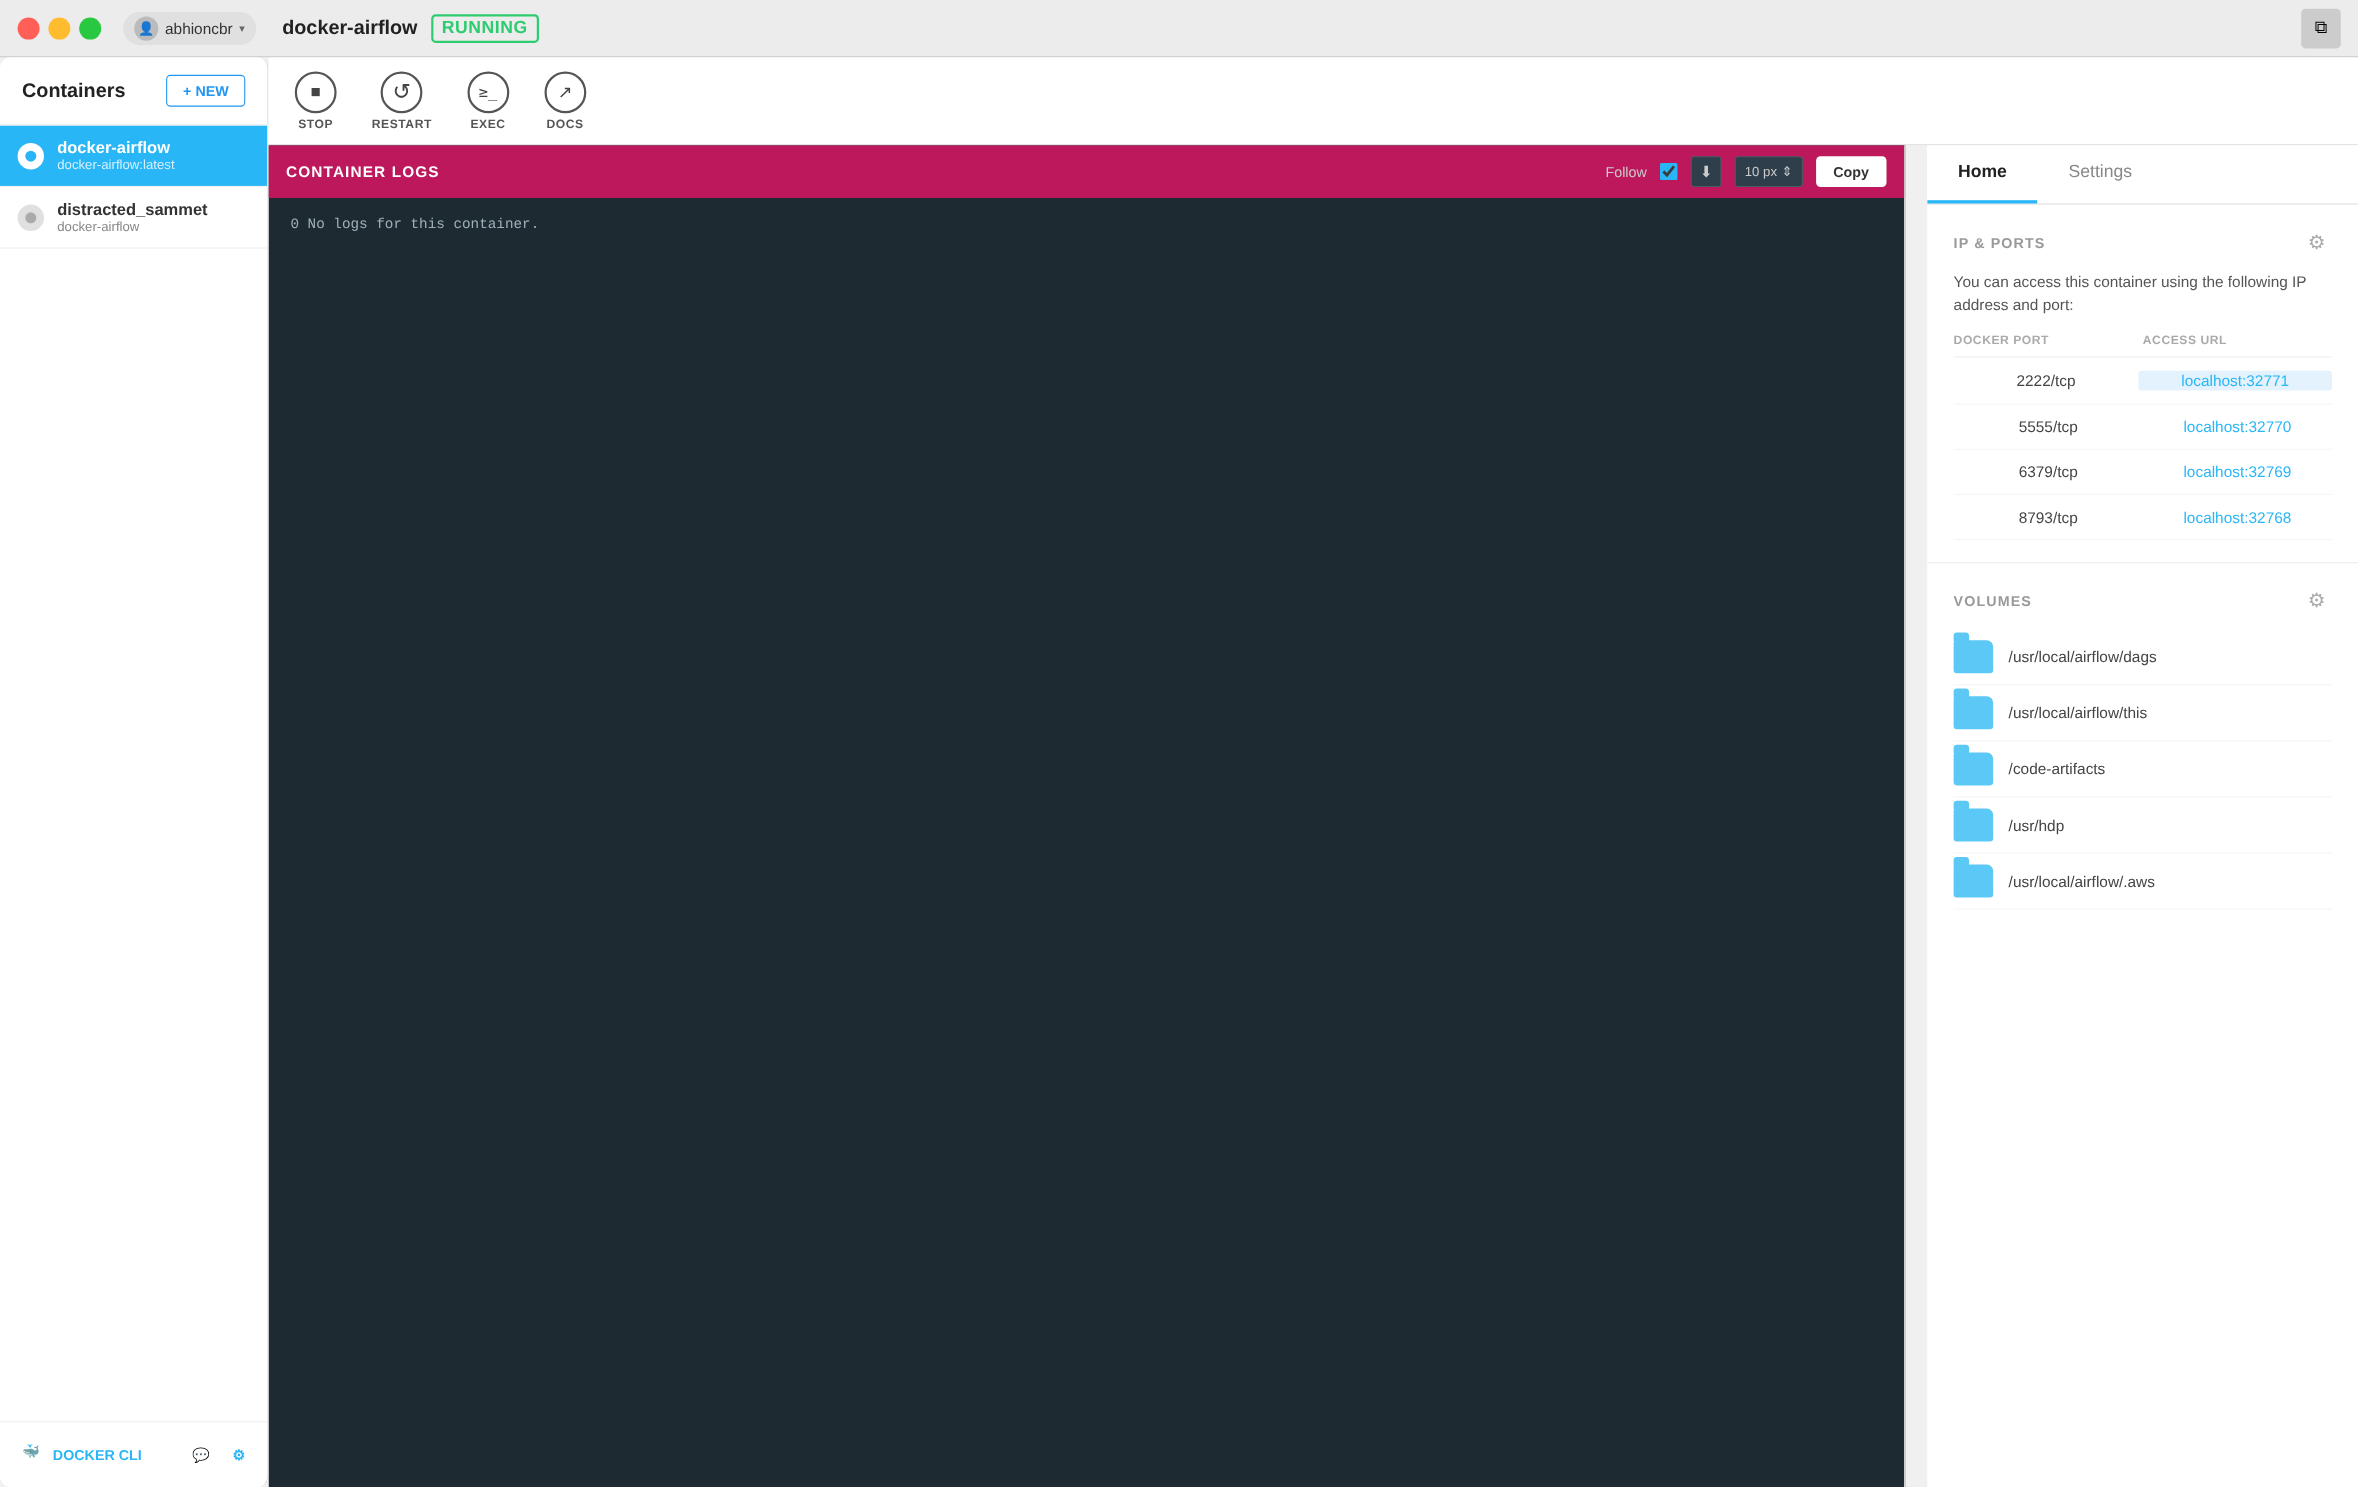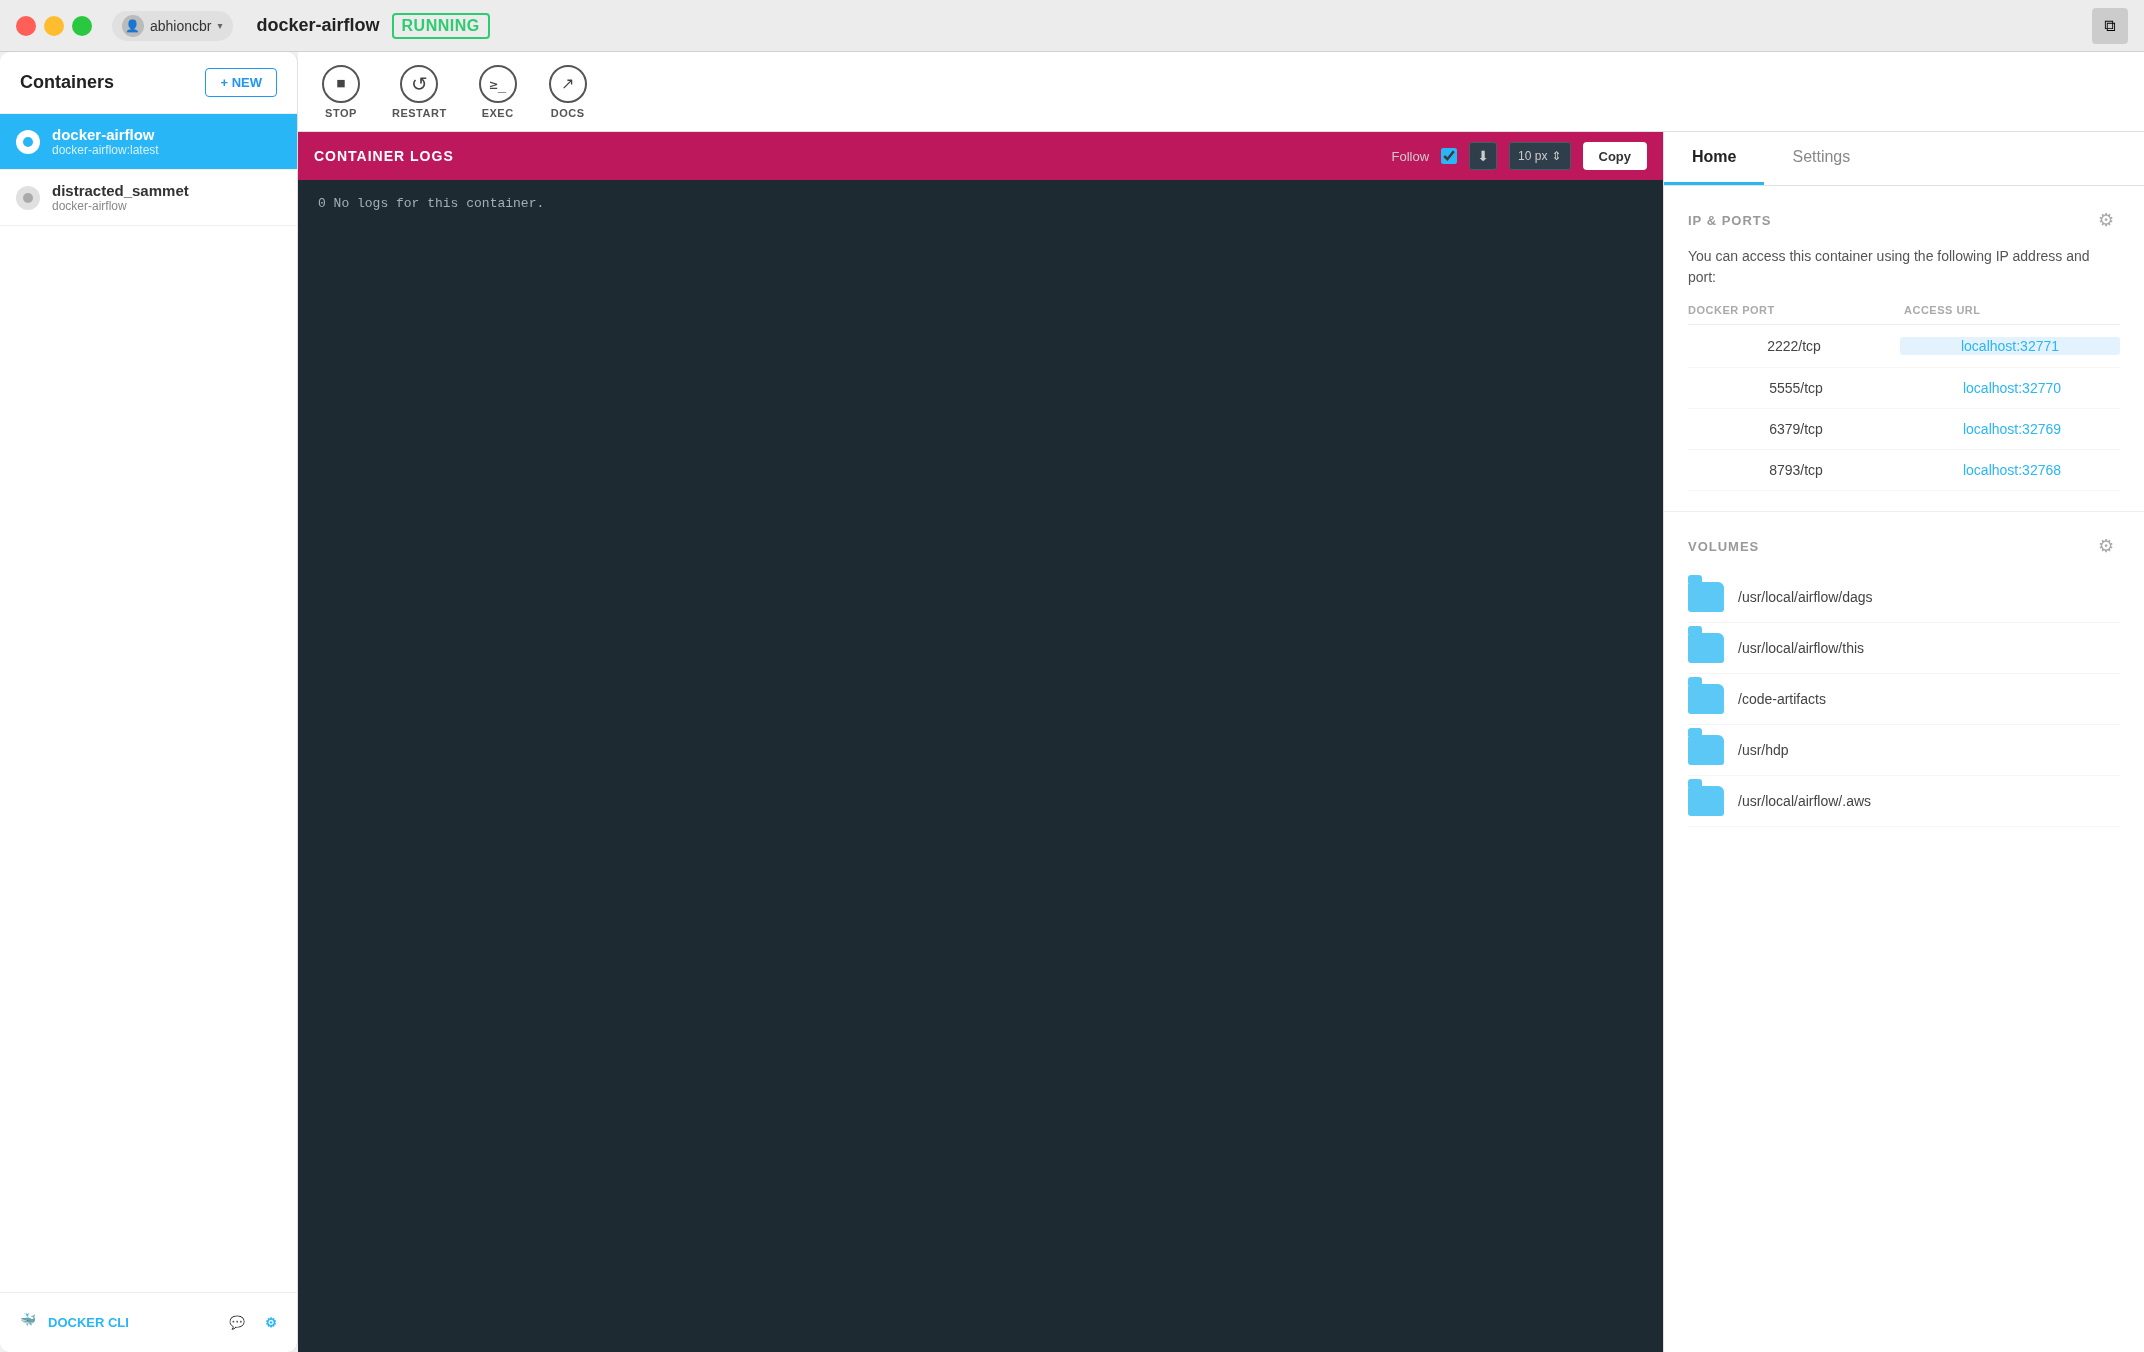--- a/index.html
+++ b/index.html
@@ -76,21 +76,21 @@
 
     
     .app-body {
       display: flex;
       flex: 1;
       overflow: hidden;
     }
 
     
     .sidebar {
-      width: 298px;
+      width: 244px;
       background: #fff;
       border-right: 1px solid #e0e0e0;
       display: flex;
       flex-direction: column;
       flex-shrink: 0;
       border-radius: 10px;
     }
     .sidebar-header {
       padding: 16px 20px;
       display: flex;
@@ -289,26 +289,27 @@
       flex: 1;
       padding: 16px 20px;
       color: #a0b0b8;
       font-family: 'Courier New', monospace;
       font-size: 13px;
       overflow-y: auto;
     }
 
     
     .right-panel {
-      width: 480px;
+      width: 392px;
       flex-shrink: 0;
       display: flex;
       flex-direction: column;
       background: #fff;
       overflow-y: auto;
+      margin-left: 20px;
     }
 
     
     .tabs {
       display: flex;
       border-bottom: 1px solid #e0e0e0;
       background: #fff;
     }
     .tab {
       padding: 16px 28px;

